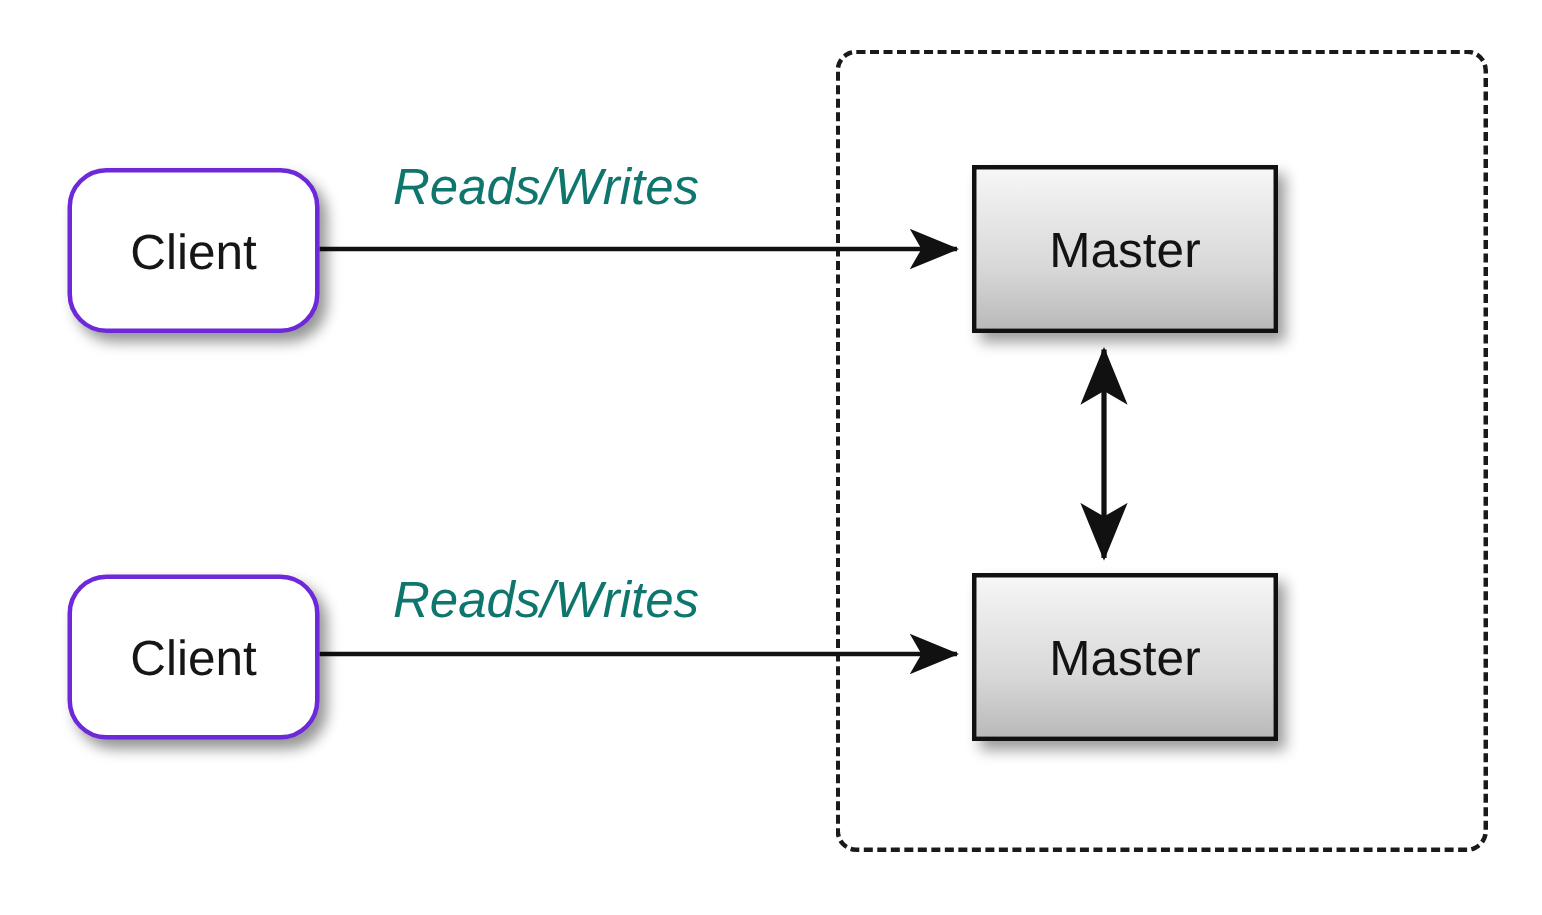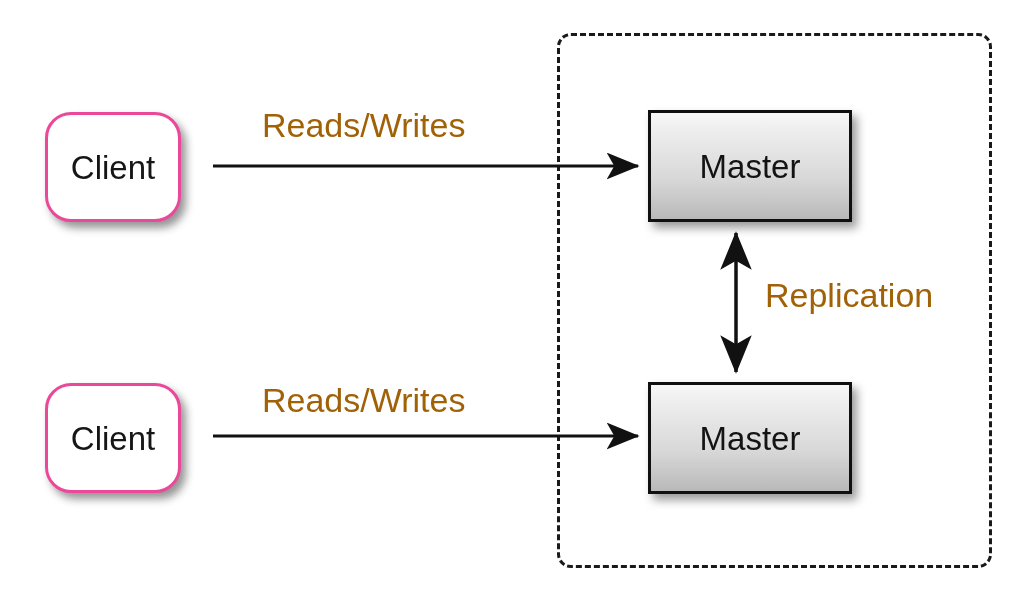--- a/index.html
+++ b/index.html
@@ -26,24 +26,24 @@
     width: 435px;
     height: 535px;
     border: 3px dashed #1a1a1a;
     border-radius: 14px;
     box-sizing: border-box;
   }
 
   
   .client-box {
     position: absolute;
-    width: 136px;
+    width: 168px;
     height: 110px;
     background: #ffffff;
-    border: 3px solid #ec4899;
+    border: 3px solid #6d28d9;
     border-radius: 26px;
     box-sizing: border-box;
     box-shadow: 5px 6px 9px rgba(0,0,0,0.42);
     display: flex;
     align-items: center;
     justify-content: center;
   }
   .client-box .box-label {
     font-size: 33px;
     color: #161616;
@@ -71,23 +71,24 @@
     color: #131313;
     line-height: 1;
   }
   #master-top    { left: 648px; top: 110px; }
   #master-bottom { left: 648px; top: 382px; }
 
   
   .edge-label {
     position: absolute;
     font-size: 34px;
-    color: #a16207;
+    color: #0f766e;
     white-space: nowrap;
     line-height: 1;
+    font-style: italic;
   }
   #label-rw-top    { left: 262px; top: 108px; }
   #label-rw-bottom { left: 262px; top: 383px; }
   #label-replication { left: 765px; top: 278px; }
 
   
   #connectors {
     position: absolute;
     left: 0;
     top: 0;
@@ -133,15 +134,14 @@
   </div>
 
   <div class="master-box" id="master-bottom">
     <span class="box-label">Master</span>
   </div>
 
   <div class="edge-label" id="label-rw-top">Reads/Writes</div>
 
   <div class="edge-label" id="label-rw-bottom">Reads/Writes</div>
 
-  <div class="edge-label" id="label-replication">Replication</div>
 
 </div>
 
 </body></html>

